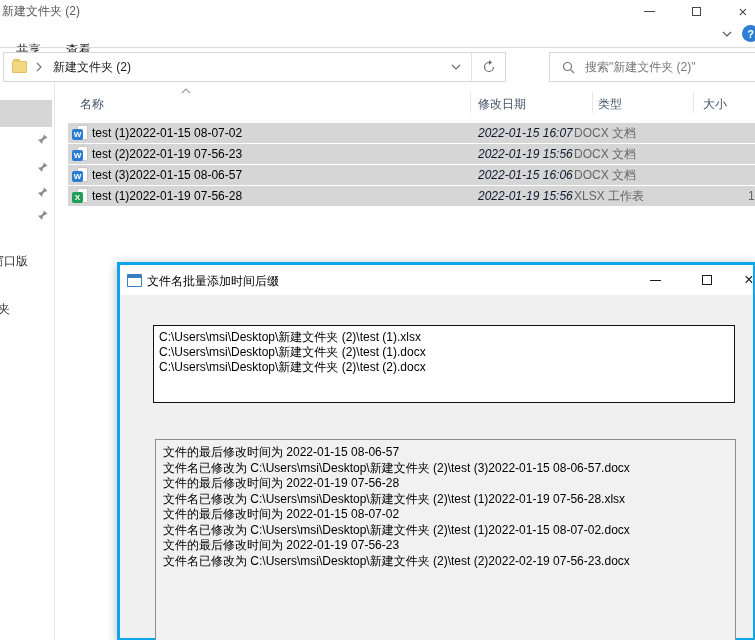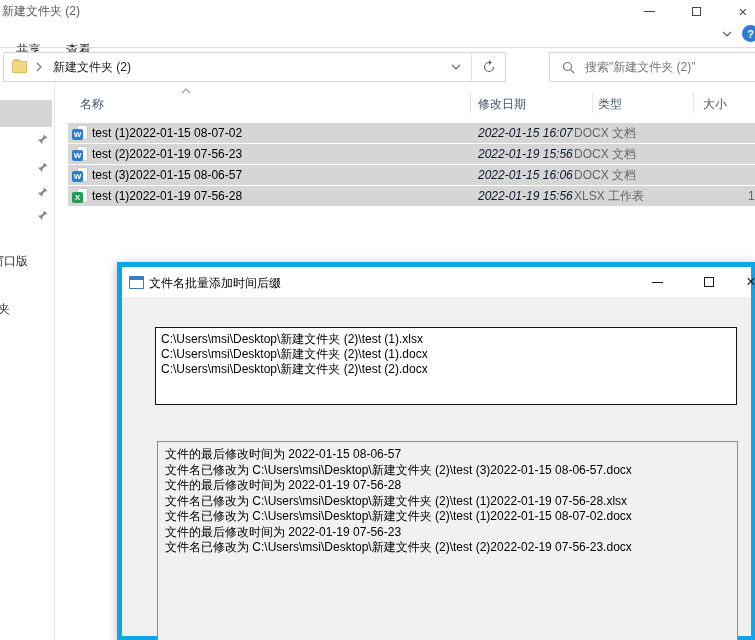--- a/index.html
+++ b/index.html
@@ -57,21 +57,21 @@
     border:1px solid #c9c9c9; border-radius:1px; }
   .f-badge { position:absolute; left:0; bottom:1px; width:11px; height:11px; border-radius:2px;
     color:#fff; font-size:8px; font-weight:bold; display:flex; align-items:center; justify-content:center; }
   .f-name { position:absolute; left:24px; color:#000; white-space:nowrap; }
   .f-date { position:absolute; left:410px; color:#0f172a; white-space:nowrap;font-style:italic; }
   .f-type { position:absolute; left:506px; color:#666; white-space:nowrap; }
   .f-size { position:absolute; left:680px; color:#666; white-space:nowrap; }
 
   
   .dialog { left:117px; top:262px; width:639px; height:379px; background:#f0f0f0;
-    border:5px solid #0ea5e9; box-shadow:0 2px 10px rgba(0,0,0,0.28); }
+    border:3px solid #0ea5e9; box-shadow:0 2px 10px rgba(0,0,0,0.28); }
   .dlg-titlebar { position:absolute; left:0; top:0; width:100%; height:30px; background:#fff; }
   .dlg-icon { position:absolute; left:7px; top:9px; width:15px; height:13px;
     border:1px solid #3a7ebf; border-top:4px solid #3a7ebf; background:#fff; border-radius:1px; }
   .dlg-title { position:absolute; left:27px; top:8px; font-size:12px; color:#000; white-space:nowrap; }
   .dlg-btn { position:absolute; top:6px; width:22px; height:18px; display:flex; align-items:center; justify-content:center; }
   .dlg-min { width:11px; height:0; border-top:1px solid #1a1a1a; }
   .dlg-max { width:10px; height:10px; border:1px solid #1a1a1a; }
   .dlg-close { font-size:16px; color:#1a1a1a; line-height:1; }
   .txtbox1 { position:absolute; left:33px; top:60px; width:582px; height:78px; background:#fff;
     border:1px solid #141414; padding:4px 5px; line-height:15px; font-size:12px; overflow:hidden; }
@@ -235,17 +235,18 @@
     <div class="txtline">C:\Users\msi\Desktop\新建文件夹 (2)\test (1).xlsx</div>
     <div class="txtline">C:\Users\msi\Desktop\新建文件夹 (2)\test (1).docx</div>
     <div class="txtline">C:\Users\msi\Desktop\新建文件夹 (2)\test (2).docx</div>
   </div>
 
   <div class="txtbox2">
     <div class="txtline">文件的最后修改时间为 2022-01-15 08-06-57</div>
     <div class="txtline">文件名已修改为 C:\Users\msi\Desktop\新建文件夹 (2)\test (3)2022-01-15 08-06-57.docx</div>
     <div class="txtline">文件的最后修改时间为 2022-01-19 07-56-28</div>
     <div class="txtline">文件名已修改为 C:\Users\msi\Desktop\新建文件夹 (2)\test (1)2022-01-19 07-56-28.xlsx</div>
+    <div class="txtline">文件的最后修改时间为 2022-01-15 08-07-02</div>
     <div class="txtline">文件名已修改为 C:\Users\msi\Desktop\新建文件夹 (2)\test (1)2022-01-15 08-07-02.docx</div>
     <div class="txtline">文件的最后修改时间为 2022-01-19 07-56-23</div>
     <div class="txtline">文件名已修改为 C:\Users\msi\Desktop\新建文件夹 (2)\test (2)2022-02-19 07-56-23.docx</div>
   </div>
 </div>
 
 </body></html>

